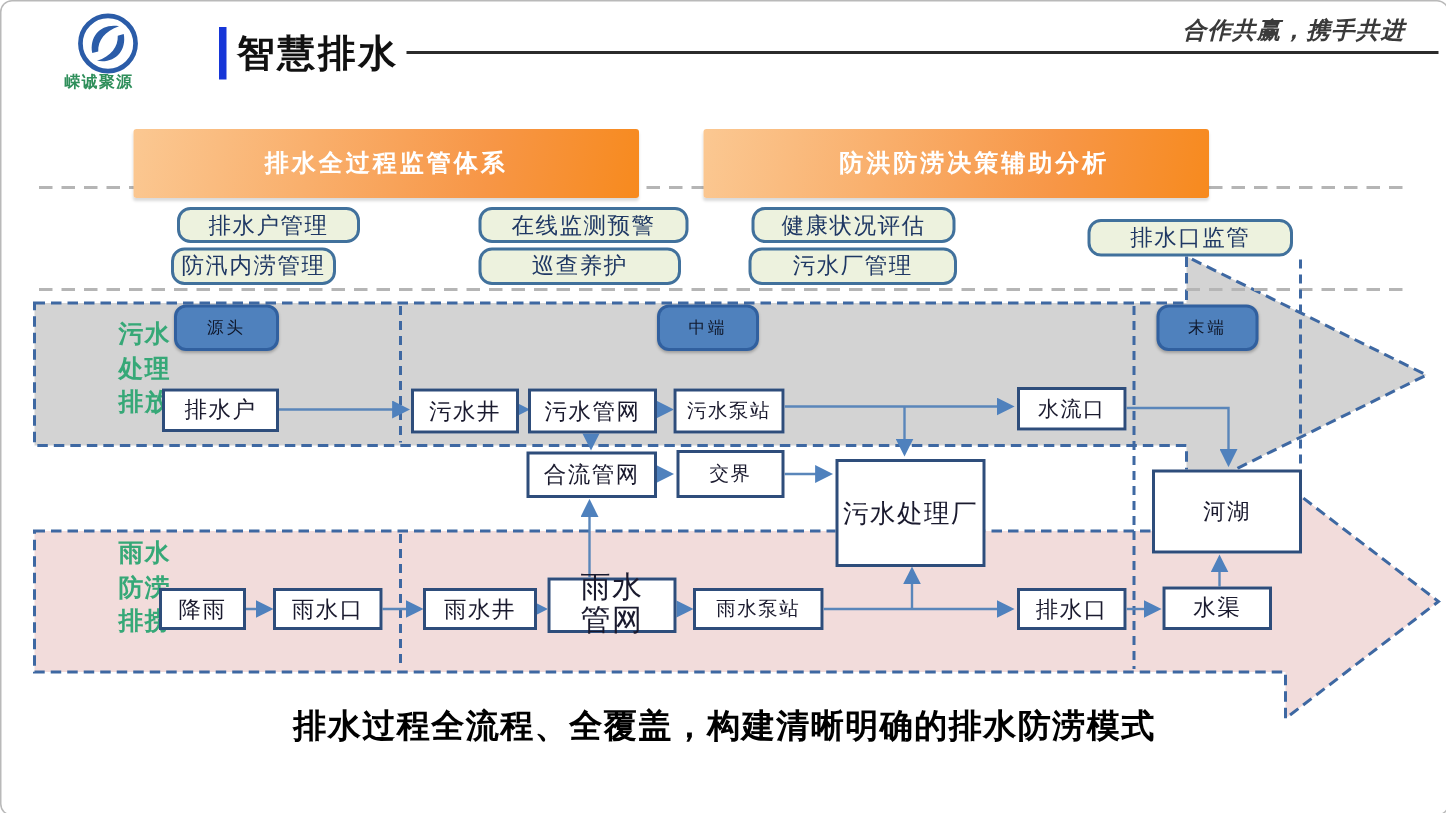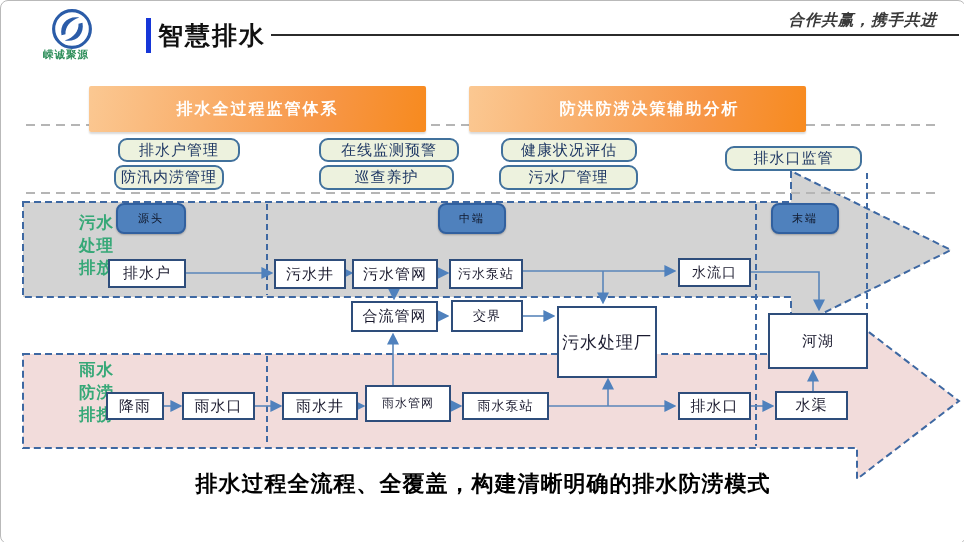--- a/index.html
+++ b/index.html
@@ -144,21 +144,21 @@
   <div class="abs box" style="left:677px;top:257px;width:73px;height:29px;font-size:14px;">水流口</div>
 
   <div class="abs box" style="left:350px;top:300px;width:87px;height:31px;">合流管网</div>
   <div class="abs box small" style="left:450px;top:299px;width:72px;height:32px;">交界</div>
   <div class="abs box big" style="left:556px;top:305px;width:100px;height:72px;">污水处理厂</div>
   <div class="abs box" style="left:767px;top:312px;width:100px;height:56px;">河湖</div>
 
   <div class="abs box" style="left:105px;top:391px;width:58px;height:28px;">降雨</div>
   <div class="abs box" style="left:181px;top:391px;width:73px;height:28px;">雨水口</div>
   <div class="abs box" style="left:281px;top:391px;width:76px;height:28px;">雨水井</div>
-  <div class="abs box" style="left:364px;top:384px;width:86px;height:37px;font-size:12px;">
+  <div class="abs box" style="left:364px;top:384px;width:86px;height:37px;font-size:20px;">
     <span class="wrap-3">雨水管网</span>
   </div>
   <div class="abs box small" style="left:461px;top:391px;width:87px;height:28px;">雨水泵站</div>
   <div class="abs box" style="left:677px;top:391px;width:73px;height:28px;">排水口</div>
   <div class="abs box" style="left:774px;top:390px;width:73px;height:29px;">水渠</div>
 
   <div class="abs caption">排水过程全流程、全覆盖，构建清晰明确的排水防涝模式</div>
 
 </div>
 

